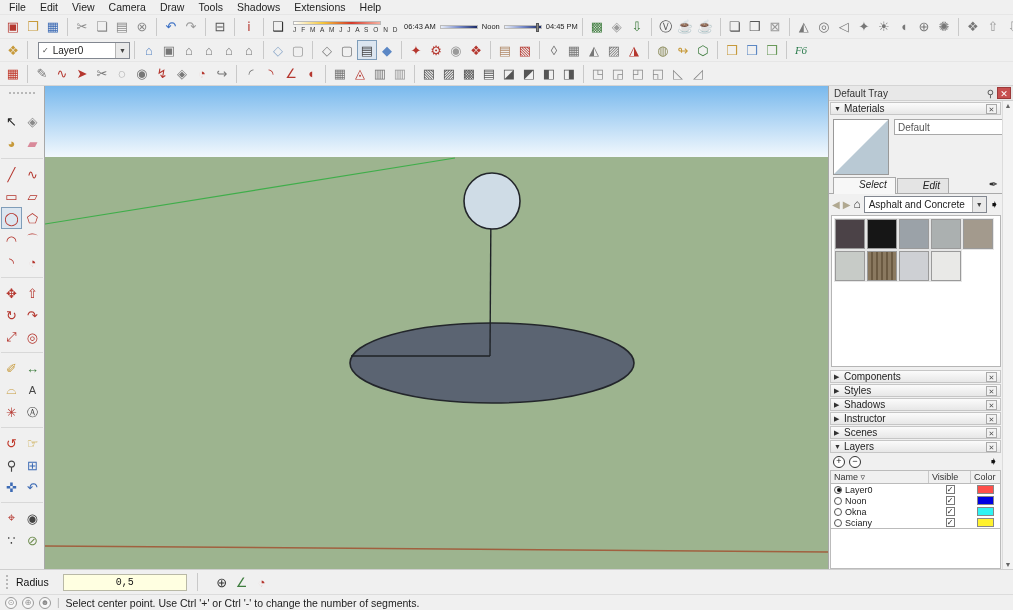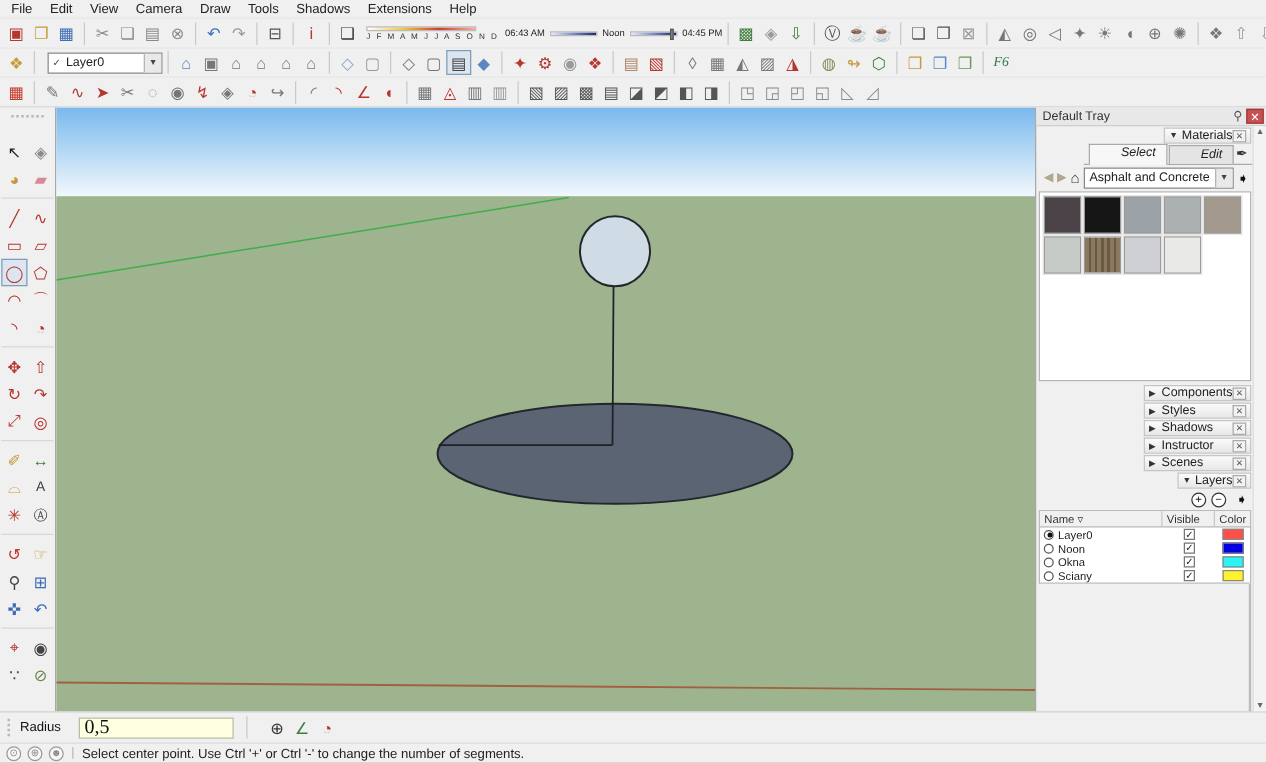--- a/index.html
+++ b/index.html
@@ -52,21 +52,21 @@
   .sky { position:absolute; left:0; top:0; width:100%; }
   .ground { position:absolute; left:0; width:100%; }
   .vp-svg { position:absolute; left:0; top:0; }
 
   
   .tray { width:185px; flex:0 0 auto; background:#f0f0f0; border-left:1px solid #a8a8a8; display:flex; flex-direction:column; font-size:10px; }
   .tray-title { height:15px; background:#e8e8e8; border-bottom:1px solid #cfcfcf; display:flex; align-items:center; padding:0 2px 0 5px; flex:0 0 auto; }
   .tray-title-text { flex:1; font-size:10px; color:#333; }
   .pin-icon { font-size:10px; color:#555; margin-right:3px; }
   .tray-close { width:14px; height:12px; background:#c75050; color:#fff; font-size:9px; line-height:12px; text-align:center; border:1px solid #9c3a3a; }
-  .tray-body { flex:1; position:relative; padding-right:11px; display:flex; flex-direction:column; min-height:0;align-items:flex-end; }
+  .tray-body { flex:1; position:relative; padding-right:11px; display:flex; flex-direction:column; min-height:0; }
   .tray-scroll { position:absolute; right:0; top:0; bottom:0; width:11px; background:#f3f3f3; border-left:1px solid #dcdcdc; display:flex; flex-direction:column; justify-content:space-between; align-items:center; font-size:7px; color:#666; padding:1px 0; }
 
   .section-hdr { height:13px; background:linear-gradient(#fbfbfb,#e7e7e7); border:1px solid #c6c6c6; display:flex; align-items:center; padding:0 3px; margin:1px 1px 0 1px; flex:0 0 auto; }
   .section-arrow { font-size:7px; width:10px; color:#333; }
   .section-label { flex:1; font-size:10px; color:#222; }
   .section-x { width:11px; height:10px; border:1px solid #aaa; background:#f2f2f2; font-size:7px; line-height:9px; text-align:center; color:#555; }
 
   
   .mat-top { display:flex; padding:4px 3px 2px 4px; gap:5px; flex:0 0 auto; }
   .mat-preview { width:56px; height:56px; border:1px solid #999; background:#fff; position:relative; flex:0 0 auto; }
@@ -104,21 +104,21 @@
   .radio { width:8px; height:8px; border:1px solid #555; border-radius:50%; position:relative; background:#fff; flex:0 0 auto; }
   .radio.sel::after { content:""; position:absolute; left:1.5px; top:1.5px; width:4px; height:4px; background:#111; border-radius:50%; }
   .chk { width:9px; height:9px; border:1px solid #777; background:#fff; font-size:8px; line-height:8px; text-align:center; color:#222; }
   .layer-color { width:17px; height:9px; border:1px solid #888; }
   .layers-fill { background:#fff; border:1px solid #bbb; border-top:none; margin:0 1px; flex:1; }
 
   
   .vcb { height:25px; flex:0 0 auto; border-top:1px solid #cfcfcf; display:flex; align-items:center; background:#f0f0f0; padding-left:6px; }
   .vcb-grip { height:14px; border-left:2px dotted #b8b8b8; margin-right:8px; }
   .vcb-label { font-size:10.5px; margin-right:14px; color:#111; }
-  .vcb-input { width:124px; height:17px; background:#ffffe1; border:1px solid #b9b9a6; font-size:16px; padding:0 4px; font-family:Liberation Serif, serif; color:#111; }
+  .vcb-input { width:124px; height:17px; background:#ffffe1; border:1px solid #b9b9a6; font-size:10px; padding:0 4px; font-family:Liberation Mono, monospace; color:#111;text-align:center; }
   .vcb-icons { display:flex; align-items:center; margin-left:10px; }
 
   
   .statusbar { height:16px; flex:0 0 auto; background:#f0f0f0; border-top:1px solid #dcdcdc; display:flex; align-items:center; padding-left:5px; gap:6px; }
   .status-icon { width:12px; height:12px; border-radius:50%; border:1px solid #9a9a9a; color:#8a8a8a; font-size:8px; line-height:10px; text-align:center; background:#f7f7f7; }
   .status-div { color:#b0b0b0; font-size:10px; }
   .status-msg { font-size:10.5px; color:#222; }
 </style>
 </head>
 <body>
@@ -412,20 +412,30 @@
           <span>▲</span>
           <span>▼</span>
         </div>
 
         <div class="section-hdr">
           <span class="section-arrow">▼</span>
           <span class="section-label">Materials</span>
           <span class="section-x">✕</span>
         </div>
 
+        <div class="mat-top">
+          <div class="mat-preview">
+              <div class="tri"></div>
+            </div>
+          <div class="mat-mid">
+            <input class="mat-name" value="Default" style="">
+
+          </div>
+
+        </div>
 
         <div class="mat-tabs" id="matTabs">
             <span class="mat-tab active">Select</span>
             <span class="mat-tab">Edit</span>
             <span class="mat-tab-spacer"></span>
             <span class="eyedrop">✒</span>
           </div>
 
         <div class="mat-nav">
           <span class="nav-arrow">◀</span>

